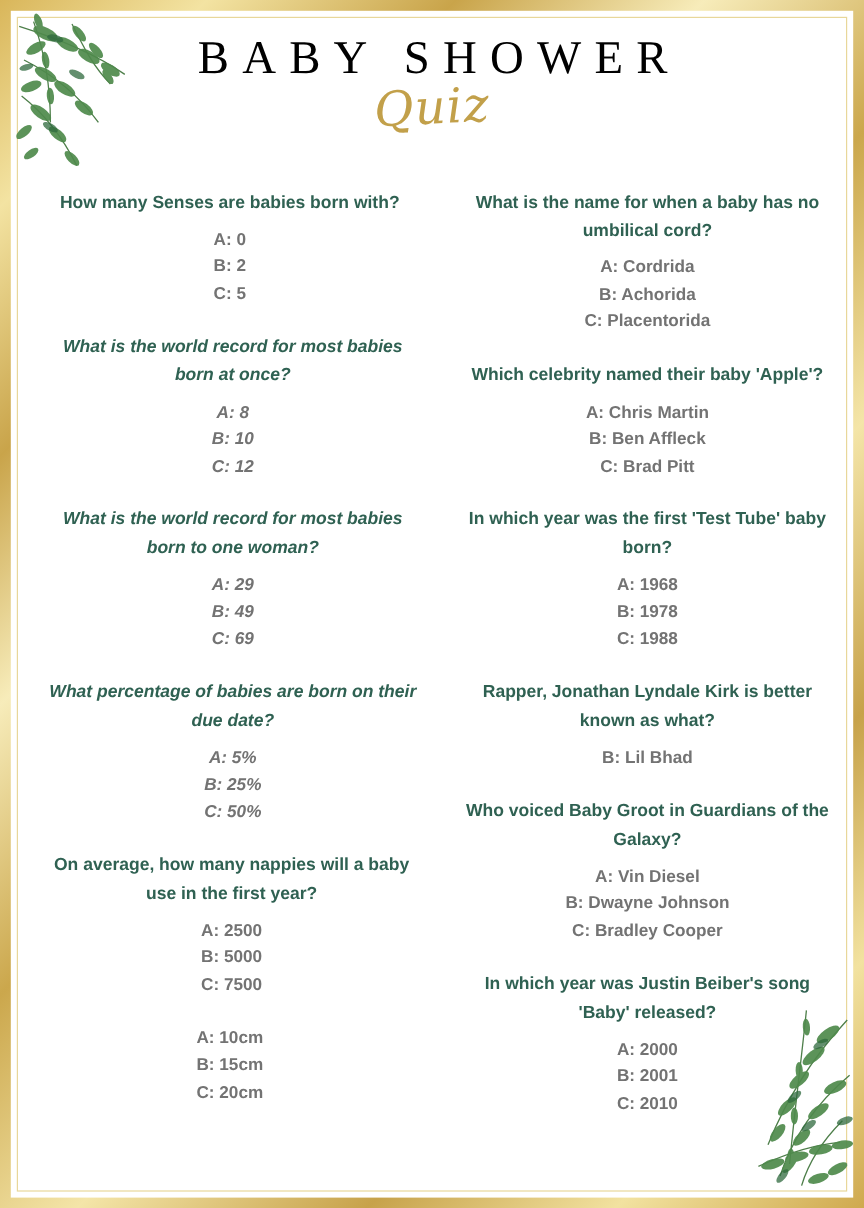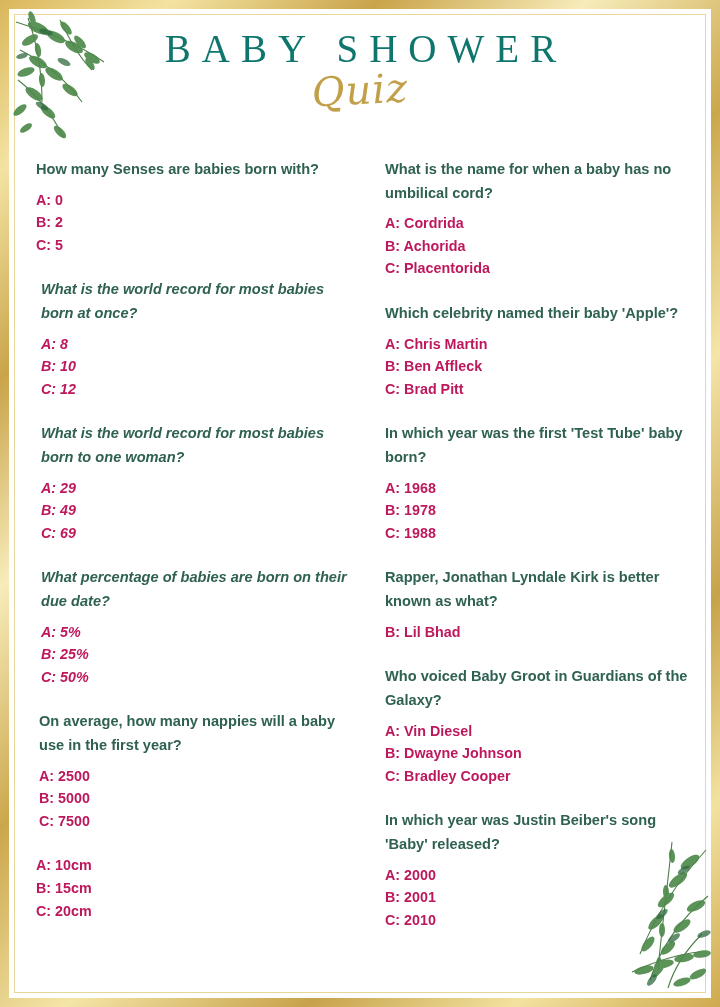--- a/index.html
+++ b/index.html
@@ -46,21 +46,21 @@
     position: absolute;
     top: 26px;
     left: 0;
     width: 720px;
     text-align: center;
   }
   .title-main {
     font-family: "Liberation Serif", serif;
     font-size: 39px;
     letter-spacing: 11px;
-    color: #0f766e;
+    color: #000000;
     font-weight: 400;
     padding-left: 12px;
   }
   .title-script {
     font-family: "DejaVu Serif", serif;
     font-style: italic;
     font-size: 40px;
     color: #c2a04a;
     margin-top: -4px;
     letter-spacing: 1px;
@@ -94,30 +94,31 @@
     padding: 0 26px 0 36px;
   }
   .col {
     width: 50%;
     box-sizing: border-box;
   }
   .col-left { padding-right: 18px; }
   .col-right { padding-left: 20px; }
   .qblock {
     margin-bottom: 22px;
+    text-align: center;
   }
   .qtext {
     color: #2f6152;
     font-weight: bold;
     font-size: 14.6px;
     line-height: 1.62;
     margin-bottom: 7px;
   }
   .ans {
-    color: #be185d;
+    color: #737373;
     font-weight: bold;
     font-size: 14.3px;
     line-height: 1.58;
   }
   .col-left .qblock.indent-1 { padding-left: 5px; font-style: italic; }
   .col-left .qblock.indent-2 { padding-left: 3px; }
   .col-left .qblock.indent-3 { padding-left: 0px; }
 </style>
 </head>
 <body>

